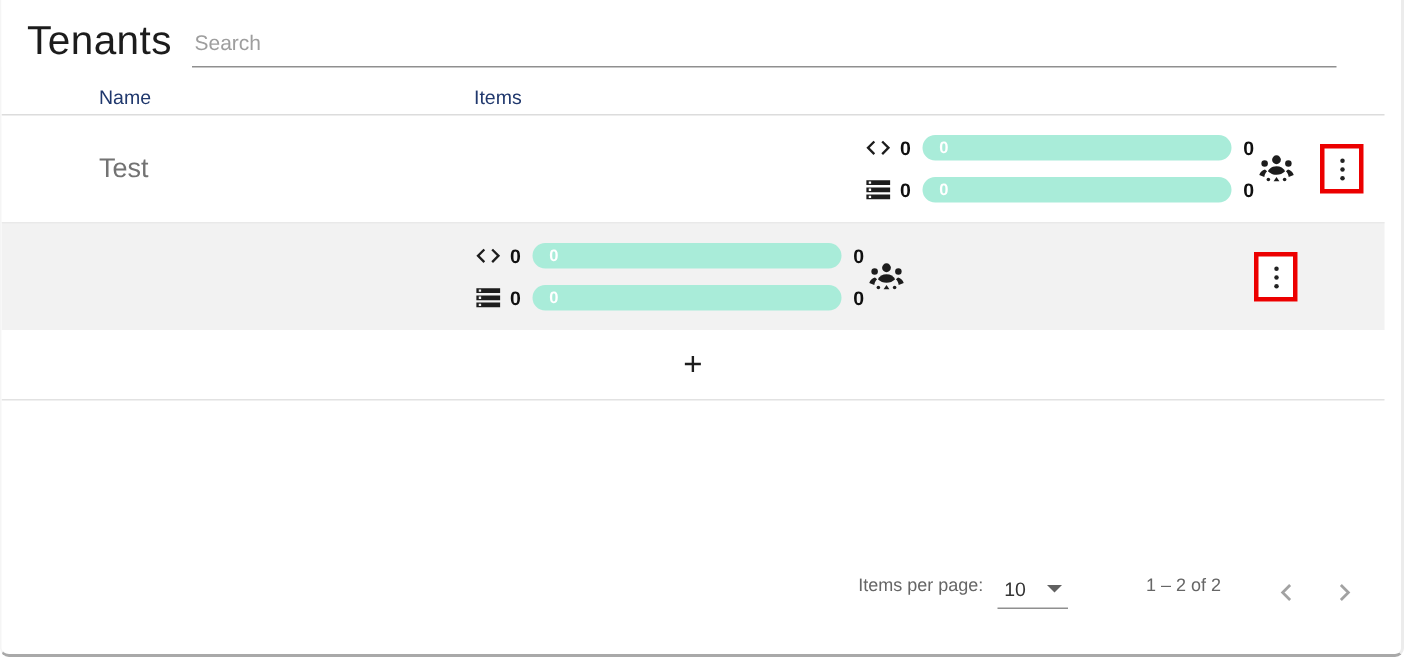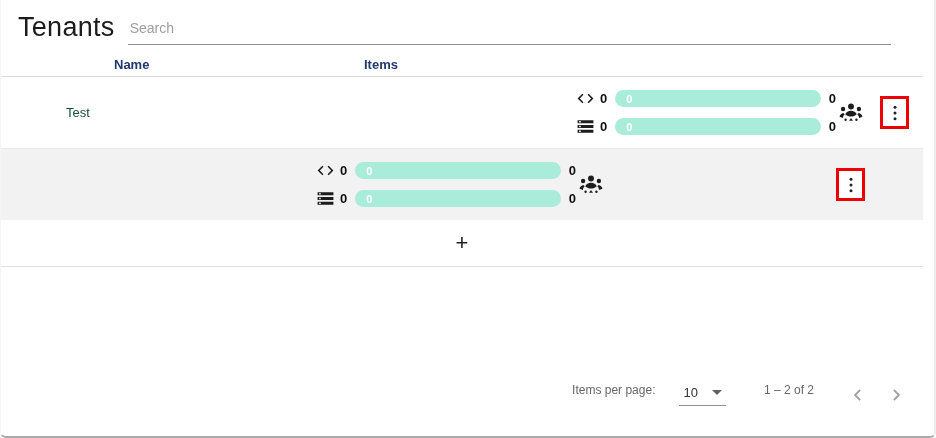--- a/index.html
+++ b/index.html
@@ -27,24 +27,24 @@
   .search-input::placeholder{ color:#9e9e9e; }
 
   
   .tbl{ position:absolute; top:52px; left:0; width:922px; }
   .grid-row{
     display:grid;
     grid-template-columns:250px 260px 260px 44px 40px;
     padding-left:65px; align-items:center;
   }
   .tbl-head{ height:25px; border-bottom:1px solid #dcdcdc; }
-  .th{ font-size:13px; font-weight:bold; color:#20386d;margin-left:48px; }
+  .th{ font-size:13px; font-weight:normal; color:#20386d; }
   .tbl-row{ min-height:68px; }
   .tbl-row.alt{ background:#f2f2f2; border-top:1px solid #e9e9e9; }
-  .cell-name{ font-size:13px; color:#14532d; }
+  .cell-name{ font-size:18px; color:#737373; }
   .cell-desc{ font-size:13px; color:#3a3a3a; }
 
   .quota-cell{ display:flex; flex-direction:column; gap:9px; padding:12px 0; }
   .quota-line{ display:flex; align-items:center; gap:5px; }
   .q-icon{ width:19px; height:19px; color:#1d1d1d; flex:0 0 auto; }
   .q-icon svg{ width:100%; height:100%; display:block; }
   .q-used{ font-size:13px; font-weight:bold; color:#101010; margin-right:3px; }
   .q-bar{
     flex:1; height:17px; border-radius:9px; background:#a9ecd9;
     display:flex; align-items:center; padding-left:11px;
@@ -67,27 +67,27 @@
   }
   .add-label{ font-size:22px; font-weight:400; color:#1d1d1d; line-height:1; }
 
   
   .paginator{
     position:absolute; top:383px; right:26px; height:30px;
     display:flex; align-items:flex-start; color:#666;
   }
   .ipp-label{ font-size:12px; color:#666; }
   .ipp-select{
-    margin-left:24px; display:flex; align-items:center; gap:14px;
+    margin-left:10px; display:flex; align-items:center; gap:14px;
     border-bottom:1px solid #8f8f8f; padding:2px 4px 5px 4px; cursor:pointer;
   }
   .ipp-value{ font-size:13px; color:#333; }
   .caret-down{ width:0; height:0; border-left:5px solid transparent; border-right:5px solid transparent;
                border-top:5px solid #616161; }
-  .range-label{ font-size:12px; color:#666; margin-left:38px; }
+  .range-label{ font-size:12px; color:#666; margin-left:52px; }
   .pg-btn{ width:24px; height:24px; background:transparent; border:none; padding:0;
            display:flex; align-items:center; justify-content:center; color:#a2a2a2; }
   .pg-prev{ margin-left:32px; }
   .pg-next{ margin-left:14px; }
   .pg-btn svg{ width:20px; height:20px; }
 </style>
 </head>
 <body>
 
 <div class="card">

